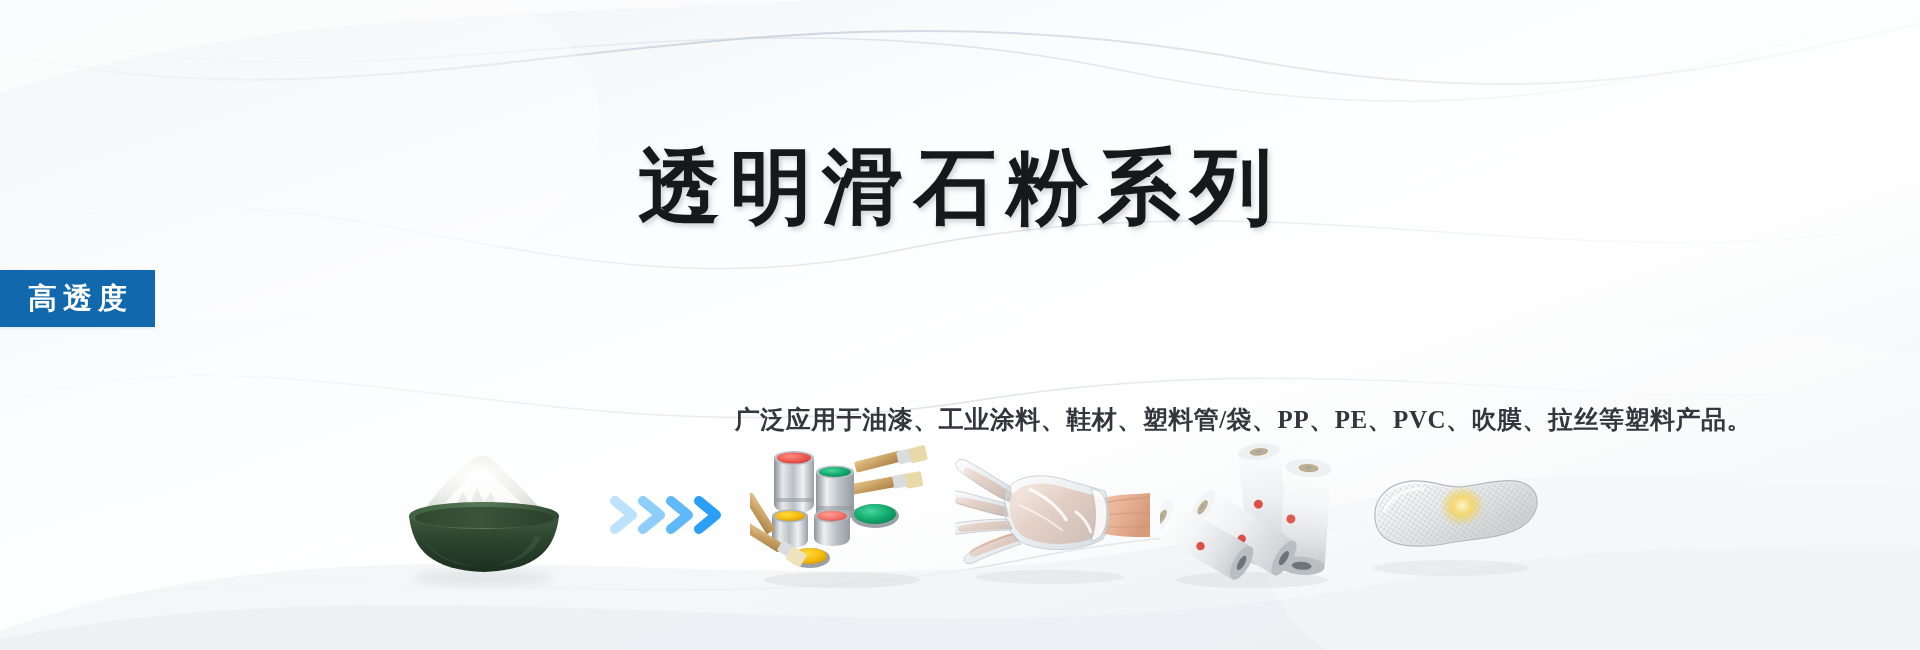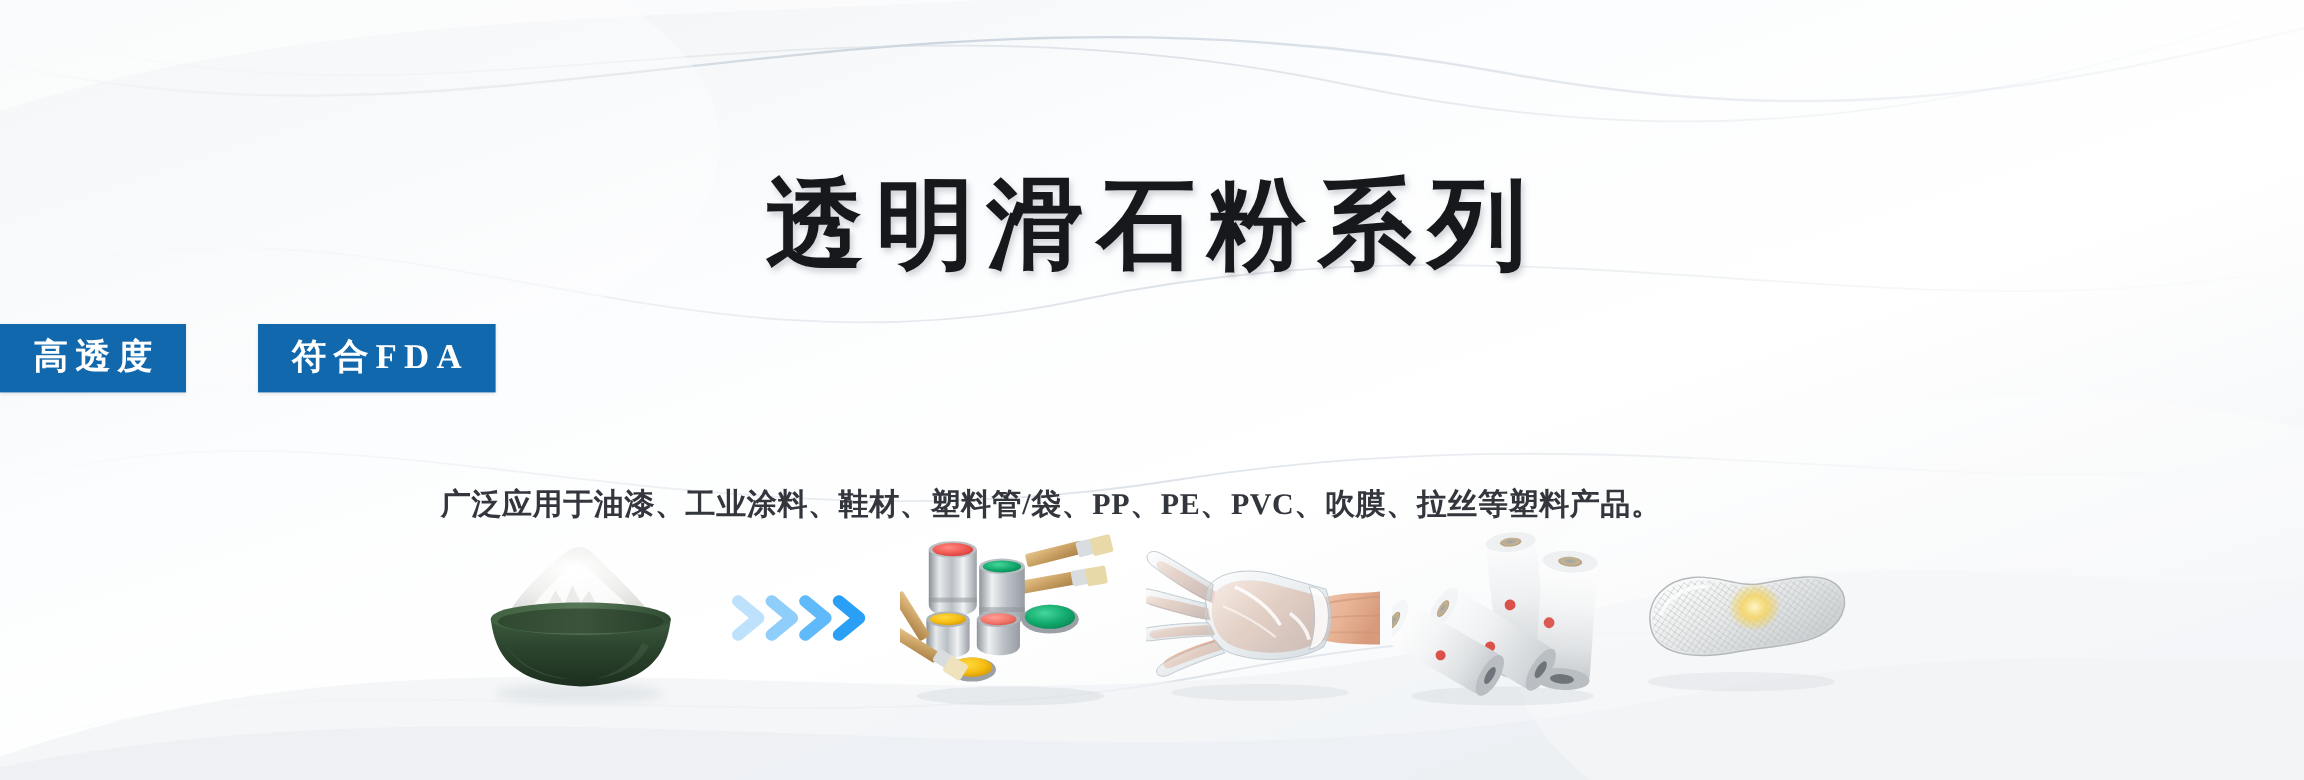--- a/index.html
+++ b/index.html
@@ -72,21 +72,21 @@
     white-space: nowrap;
     box-shadow: 0 1px 3px rgba(0,0,0,0.10);
   }
 
   
   .subtitle {
     position: absolute;
     top: 378px;
     left: 0;
     width: 1752px;
-    text-align: center;
+    text-align: right;
     font-family: "Liberation Serif", "DejaVu Serif", serif;
     font-size: 25px;
     font-weight: bold;
     color: #33373d;
     letter-spacing: 0.5px;
     white-space: nowrap;
   }
 
   
   .strip {
@@ -152,21 +152,20 @@
     <ellipse cx="180" cy="120" rx="420" ry="200" fill="#ffffff" opacity="0.35"></ellipse>
     <ellipse cx="1700" cy="540" rx="440" ry="210" fill="#ffffff" opacity="0.30"></ellipse>
   </svg>
 
   <div class="content">
 
     <h1 class="title">透明滑石粉系列</h1>
 
     <div class="badges">
       <span class="badge">高透度</span>
-      <span class="badge">符合FDA</span>
     </div>
 
     <p class="subtitle">广泛应用于油漆、工业涂料、鞋材、塑料管/袋、PP、PE、PVC、吹膜、拉丝等塑料产品。</p>
 
     <div class="strip">
 
       <div class="strip-item w-bowl">
         <svg width="230" height="150" viewBox="0 0 230 150">
           <defs>
             <linearGradient id="bowlG" x1="0" y1="0" x2="0" y2="1">

